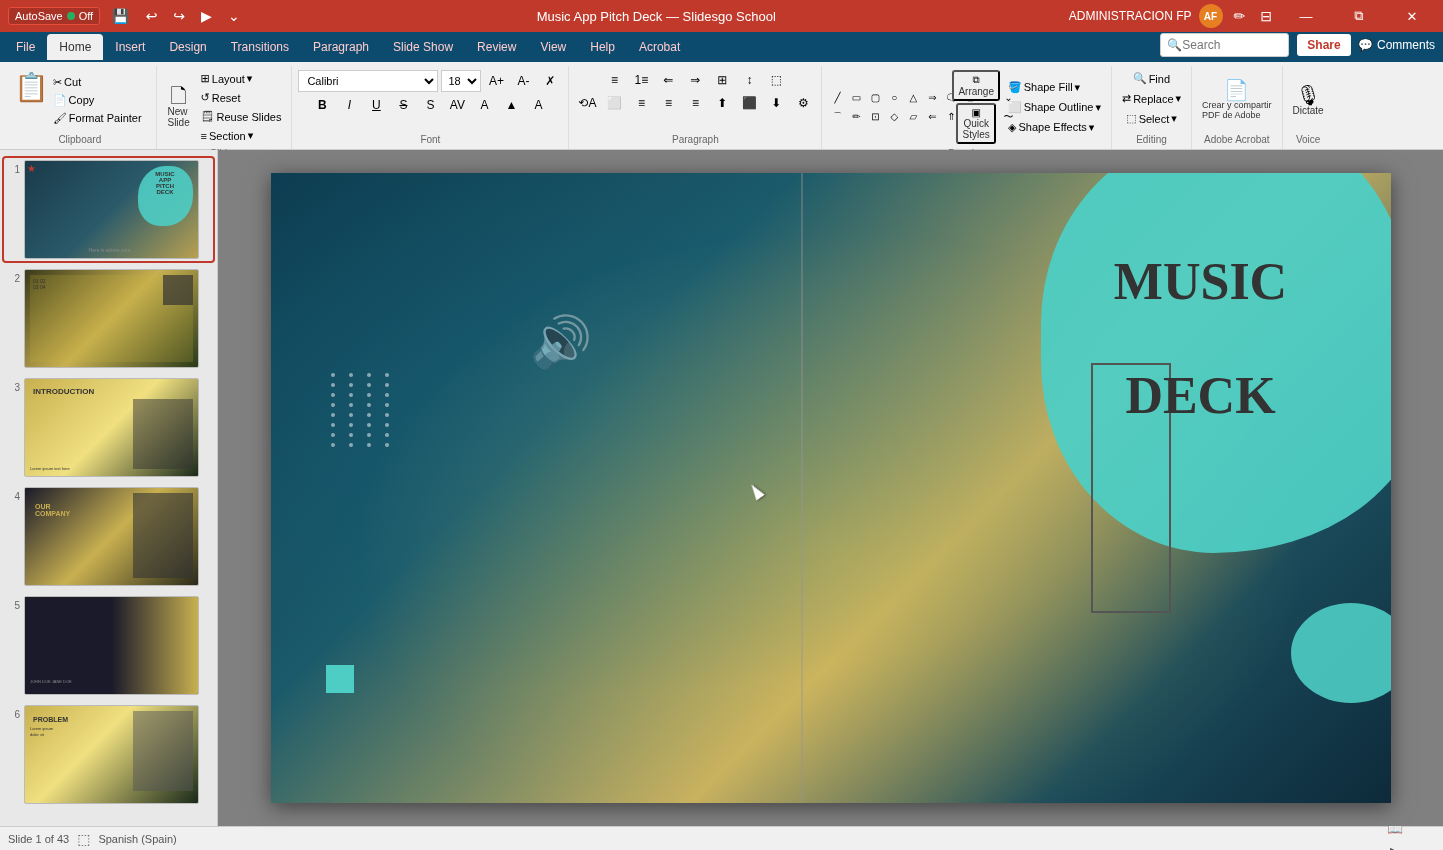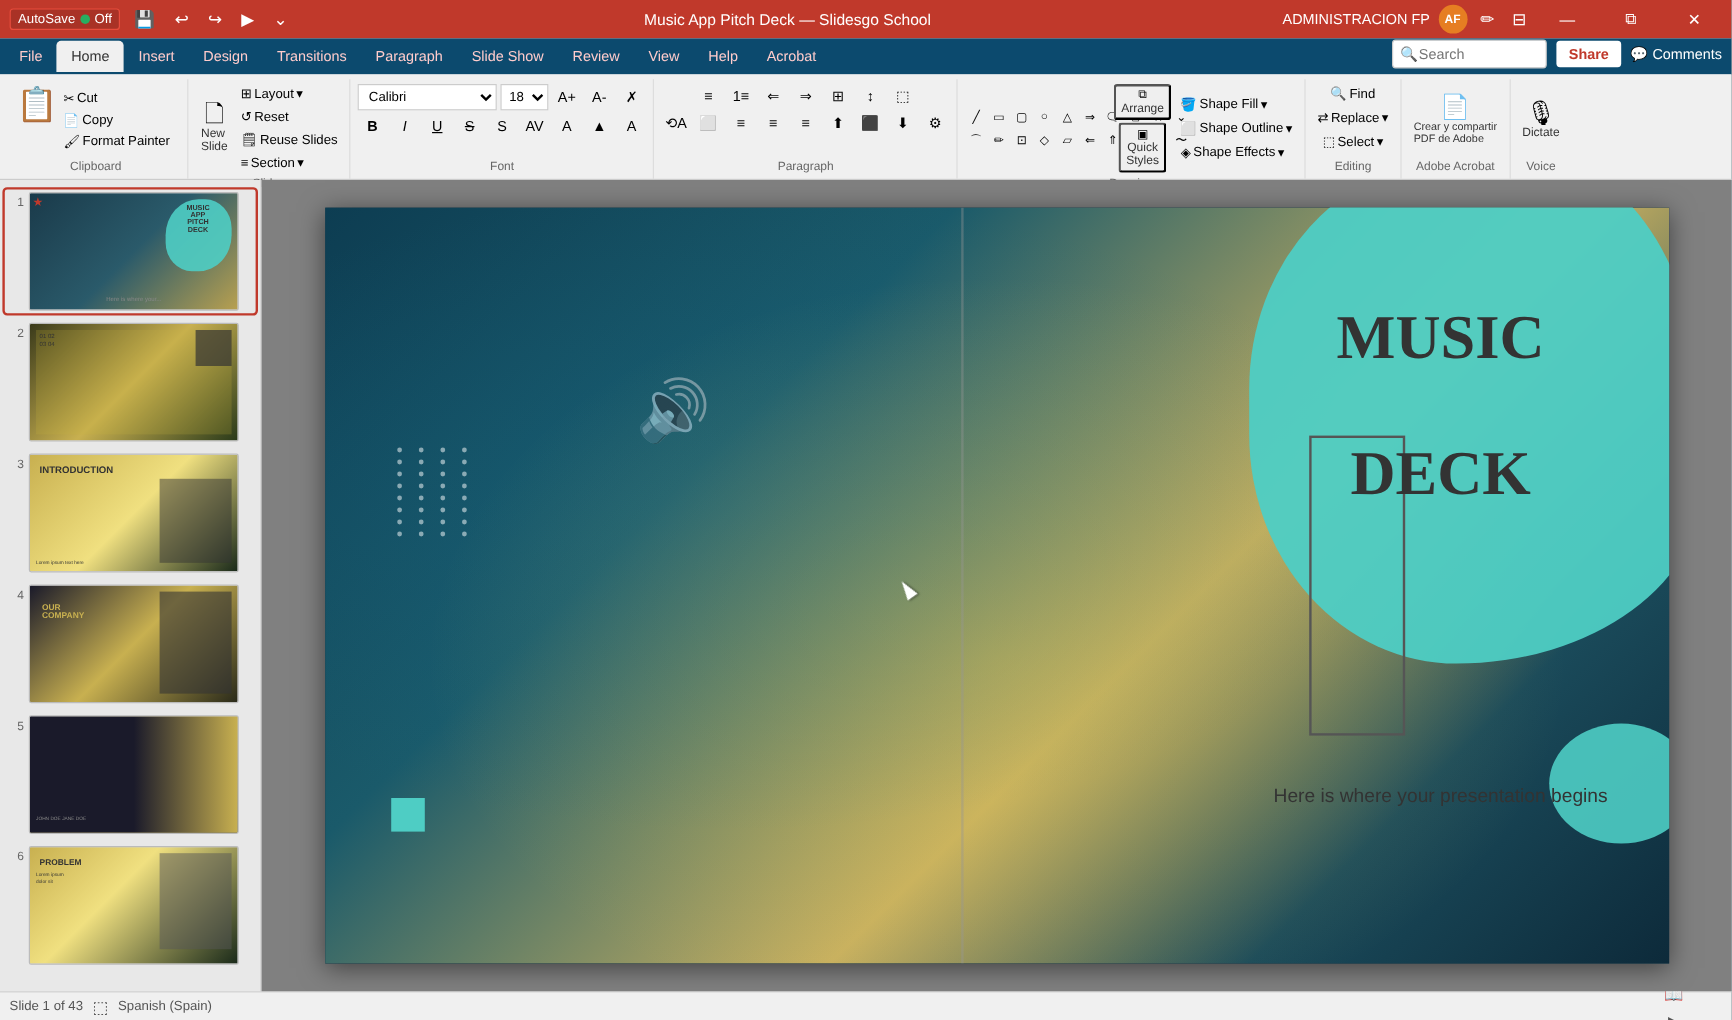--- a/index.html
+++ b/index.html
@@ -74,21 +74,21 @@
       font-size: 10px;
       min-width: 32px;
     }
     .ribbon-btn .icon { font-size: 20px; line-height: 1; }
     .ribbon-btn .label { font-size: 10px; color: #333; white-space: nowrap; }
     .ribbon-btn-small { padding: 2px 4px; cursor: pointer; border-radius: 3px; font-size: 11px; display: flex; align-items: center; gap: 2px; }
     .clipboard-small-btns { display: flex; flex-direction: column; gap: 1px; }
 
     
     .font-selector {
-      width: 116px;
+      width: 140px;
       height: 22px;
       border: 1px solid #ccc;
       font-size: 11px;
       padding: 0 4px;
       background: white;
     }
     .size-selector { width: 40px; height: 22px; border: 1px solid #ccc; font-size: 11px; padding: 0 2px; background: white; }
 
     
     #main {
@@ -663,21 +663,20 @@
       <div class="selection-box"></div>
 
       <div class="slide1-title">
         <h1>
           <span>MUSIC</span><br>
           <br>
           <span>DECK</span>
         </h1>
       </div>
 
-      <div class="slide1-subtitle">Here is where your presentation begins</div>
 
       <div class="cursor" style="left: 480px; top: 310px;"></div>
     </div>
   </div>
 </div>
 
 <div id="statusbar">
   <div class="statusbar-left">
     <span>Slide 1 of 43</span>
     <span style="font-size:14px;">⬚</span>

